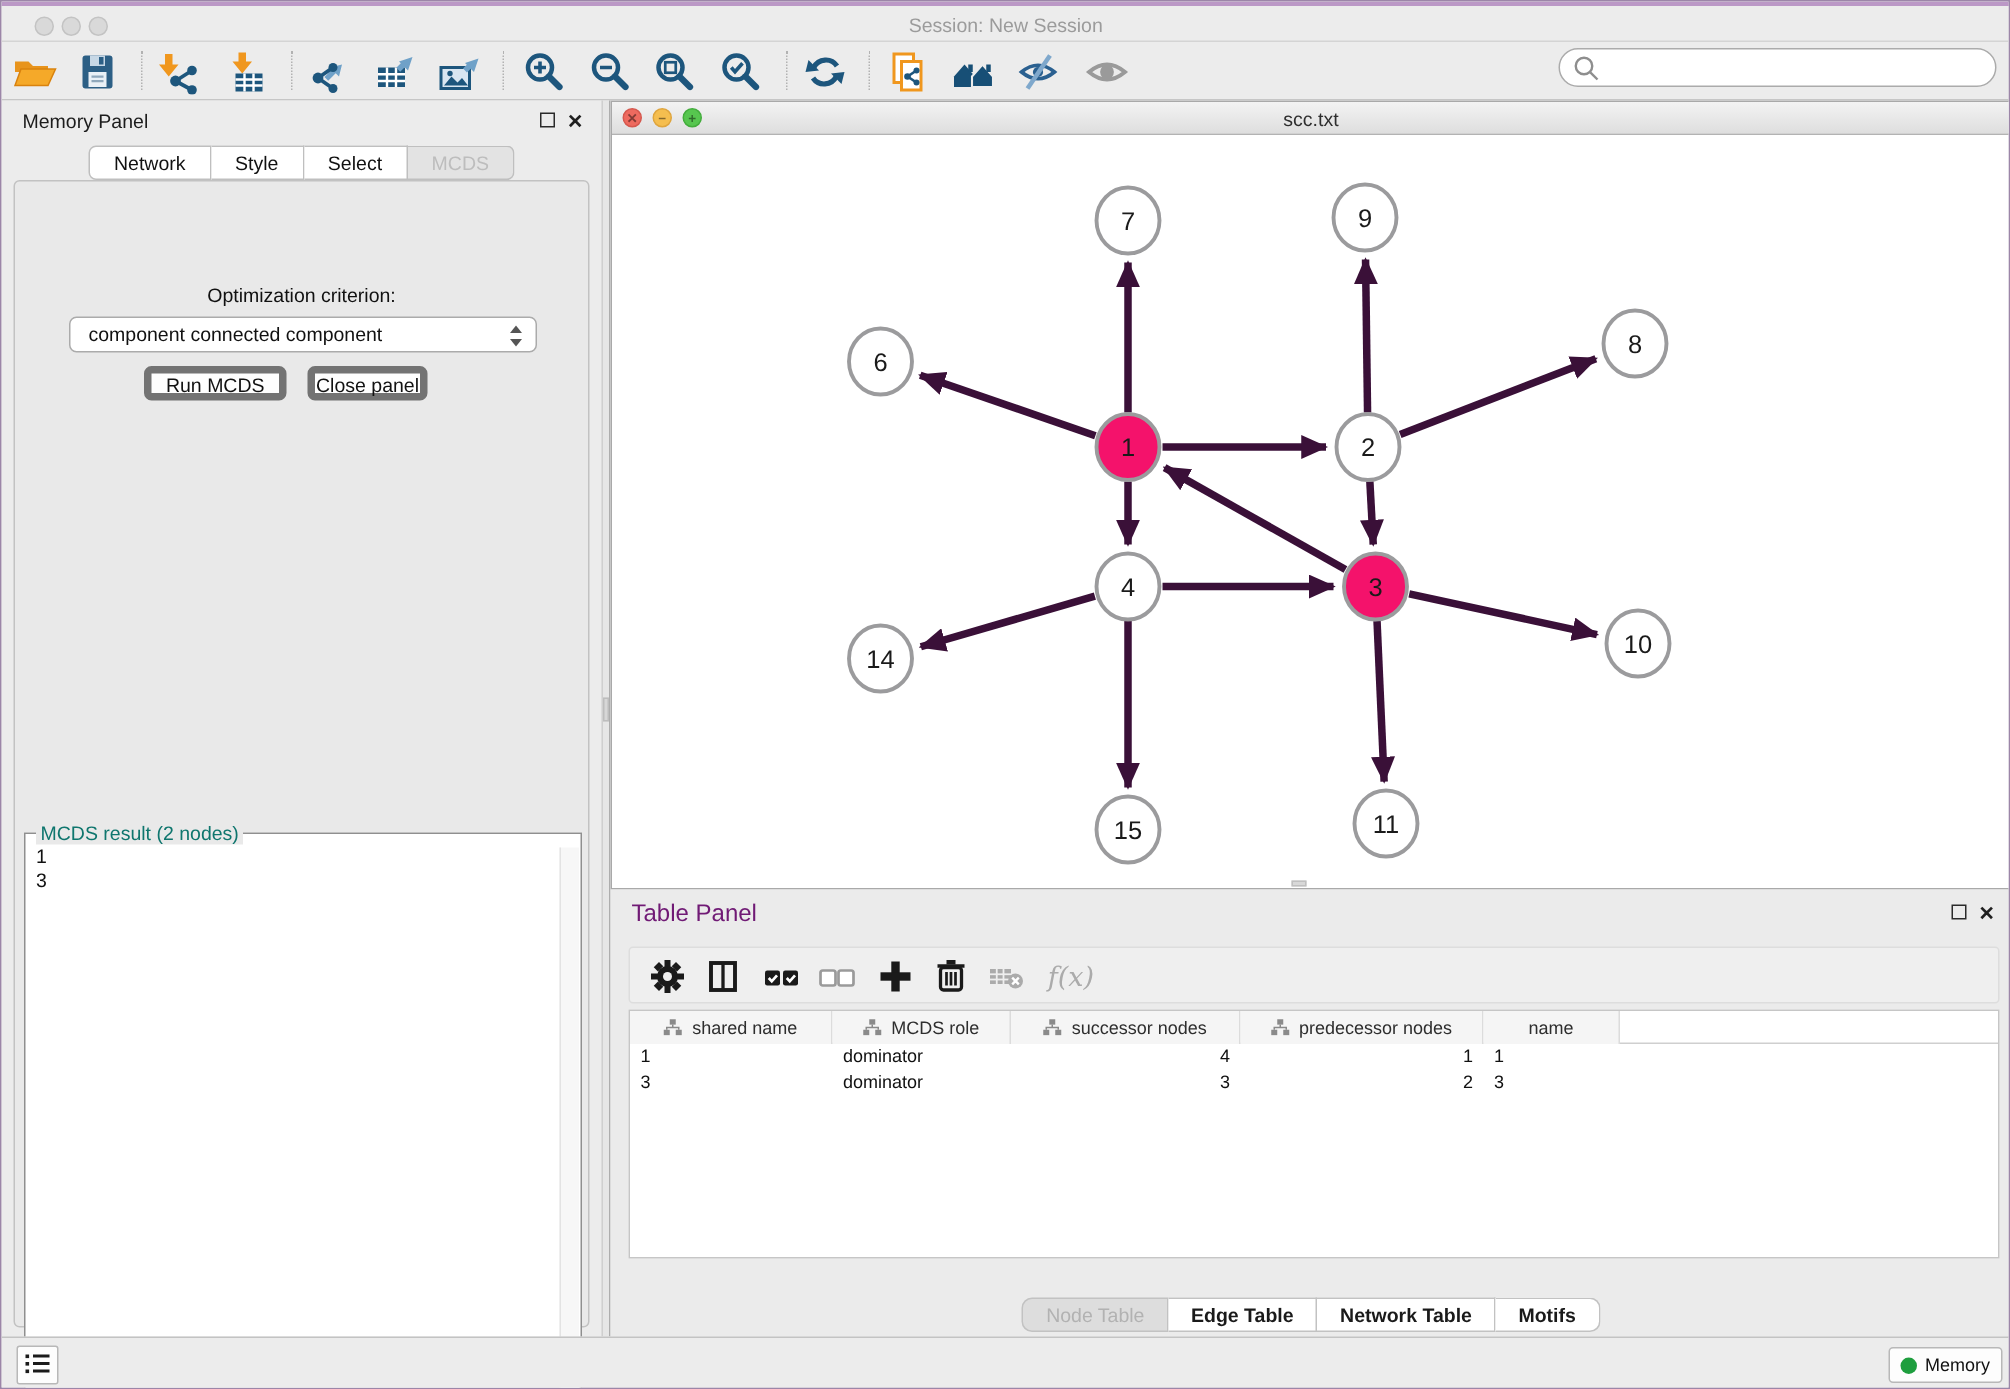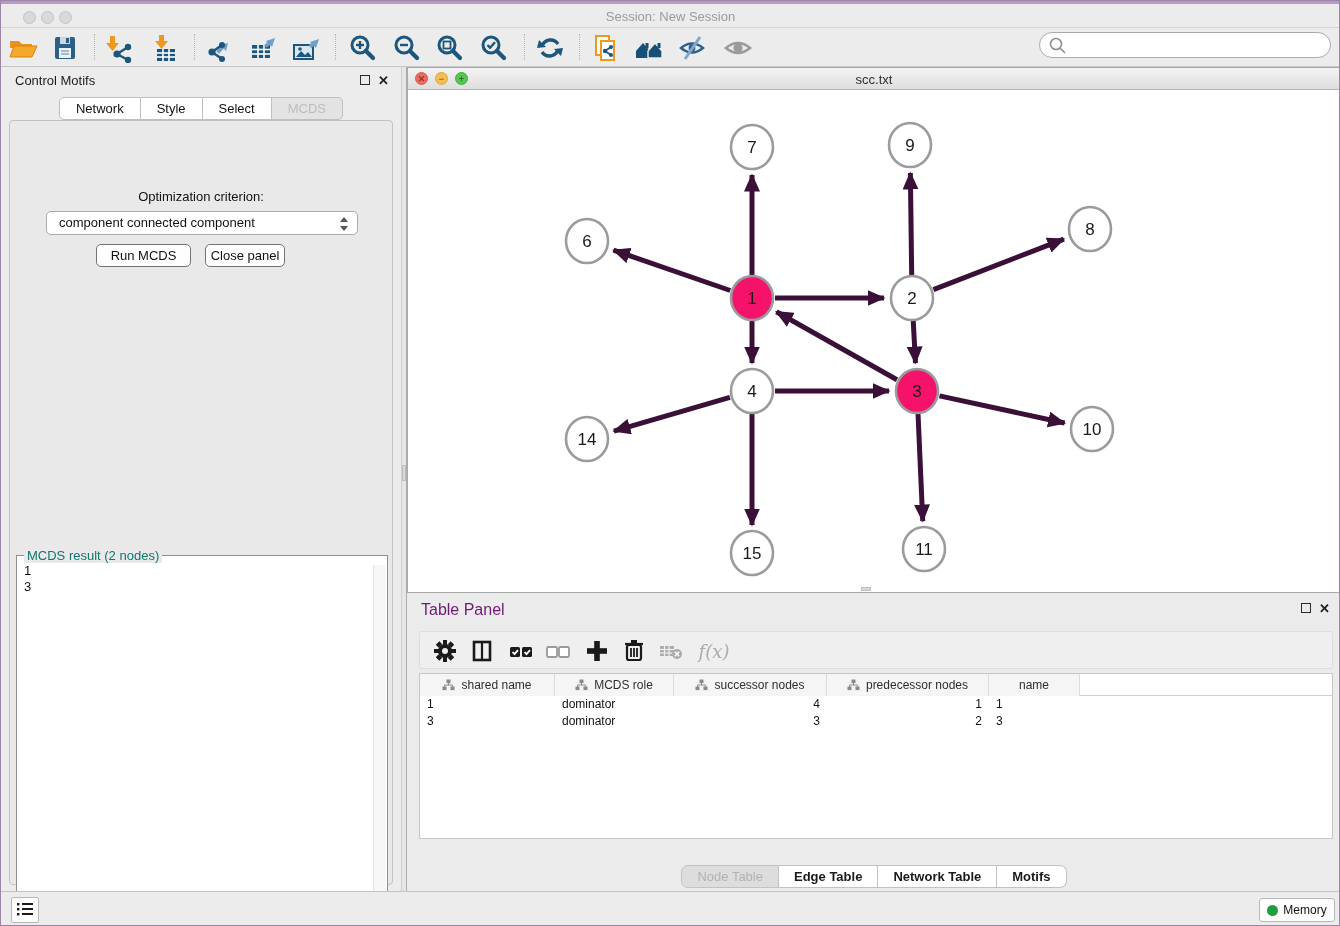--- a/index.html
+++ b/index.html
@@ -28,21 +28,21 @@
   #cp-tabs { position:absolute; left:0; top:30px; width:400px; height:23px; display:flex; justify-content:center; }
   .cp-tab { height:23px; padding:0 16px; font-size:13px; line-height:21px; background:#FFFFFF; border:1px solid #BFBFBF; border-left-width:0; color:#111; }
   .cp-tab:first-child { border-left-width:1px; border-radius:5px 0 0 5px; }
   .cp-tab.selected { background:#E3E3E3; color:#BDBDBD; border-radius:0 5px 5px 0; }
   #cp-content { position:absolute; left:8px; top:53px; width:384px; height:765px; background:#E9E9E9; border:1px solid #C2C2C2; border-radius:4px; }
   #opt-label { position:absolute; left:0; width:100%; top:68px; text-align:center; font-size:13px; color:#111; }
   #opt-select { position:absolute; left:36px; top:90px; width:312px; height:24px; background:#FFFFFF; border:1px solid #ABABAB; border-radius:5px; font-size:13px; line-height:22px; padding-left:12px; color:#111; }
   #opt-chevrons { position:absolute; right:9px; top:4px; width:9px; height:16px; }
   .chev-up { position:absolute; left:1px; top:1px; width:0; height:0; border-left:4px solid transparent; border-right:4px solid transparent; border-bottom:5px solid #555; }
   .chev-down { position:absolute; left:1px; bottom:1px; width:0; height:0; border-left:4px solid transparent; border-right:4px solid transparent; border-top:5px solid #555; }
-  .cp-button { position:absolute; top:123px; height:23px; background:#FEFEFE; border:1px solid #737373; border-radius:5px; font-size:13px; font-family:"Liberation Sans",sans-serif; color:#111; }
+  .cp-button { position:absolute; top:123px; height:23px; background:#FEFEFE; border:5px solid #737373; border-radius:5px; font-size:13px; font-family:"Liberation Sans",sans-serif; color:#111; }
   #run-btn { left:86px; width:95px; }
   #closepanel-btn { left:195px; width:80px; }
   #mcds-fieldset { position:absolute; left:6px; top:434px; width:372px; height:377px; background:#FFFFFF; border:1px solid #8F8F8F; }
   #mcds-legend { position:absolute; left:7px; top:-8px; background:#E9E9E9; padding:0 3px; font-size:13px; color:#0f766e; }
   #mcds-lines { position:absolute; left:7px; top:7px; font-family:"Liberation Sans",sans-serif; font-size:13px; line-height:16px; color:#111; white-space:pre; }
   #mcds-scrollbar { position:absolute; right:1px; top:9px; bottom:1px; width:13px; background:#F7F7F7; border-left:1px solid #E3E3E3; }
 
   
   #v-splitter { position:absolute; left:400px; top:66px; width:6px; height:824px; background:#E6E6E6; border-left:1px solid #CFCFCF; border-right:1px solid #ADADAD; }
   #v-splitter-handle { position:absolute; left:0px; top:398px; width:4px; height:16px; background:#D7D7D7; border:1px solid #BDBDBD; }
@@ -246,21 +246,21 @@
     <div id="search-box">
       <svg width="20" height="20" viewBox="0 0 20 20" style="position:absolute;left:8px;top:3px">
           <circle cx="8" cy="8" r="5.5" fill="none" stroke="#8E8E8E" stroke-width="1.6"></circle>
           <line x1="12.2" y1="12.2" x2="17" y2="17" stroke="#8E8E8E" stroke-width="1.6"></line>
         </svg>
       <input id="search-input" value="" style="">
     </div>
   </div>
 
   <div id="control-panel">
-    <div id="cp-title">Control Motifs</div>
+    <div id="cp-title">Memory Panel</div>
     <span class="panel-float-icon" style="left:359px; top:8px"></span>
     <span class="panel-close-icon" style="left:377px; top:9px">✕</span>
     <div id="cp-tabs">
         <div class="cp-tab">Network</div>
         <div class="cp-tab">Style</div>
         <div class="cp-tab">Select</div>
         <div class="cp-tab selected">MCDS</div>
       </div>
     <div id="cp-content">
       <div id="opt-label">Optimization criterion:</div>

